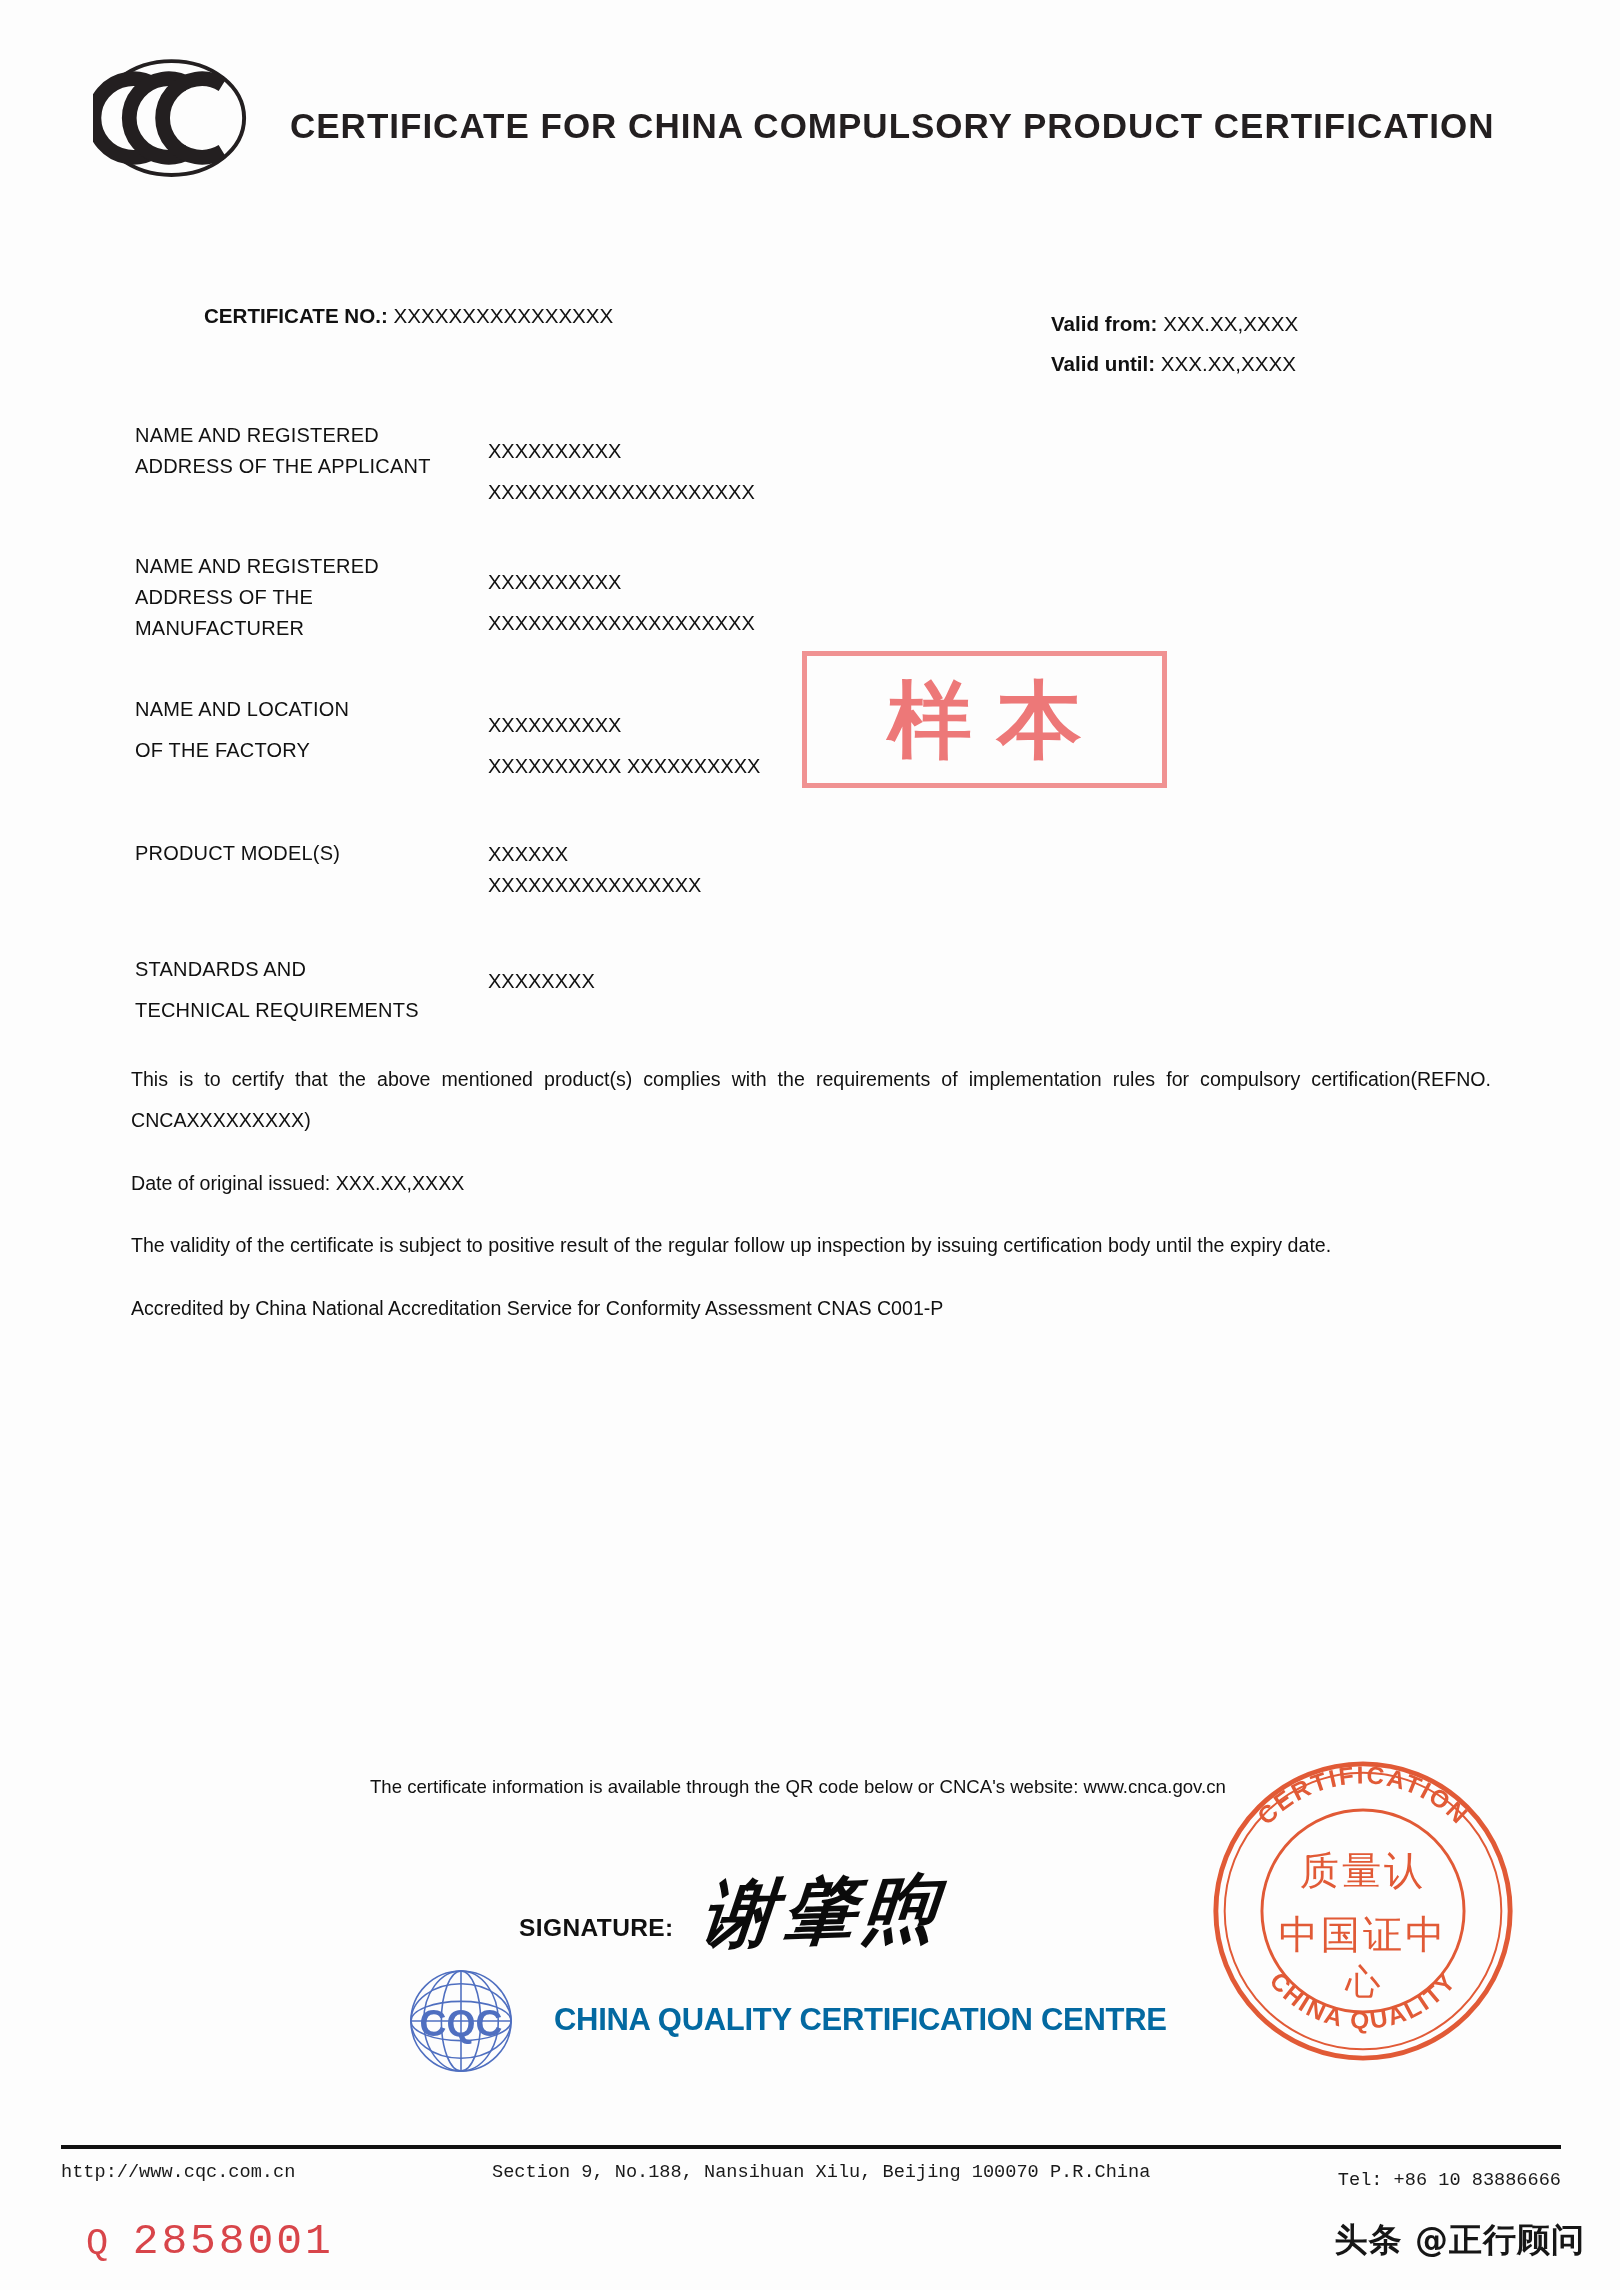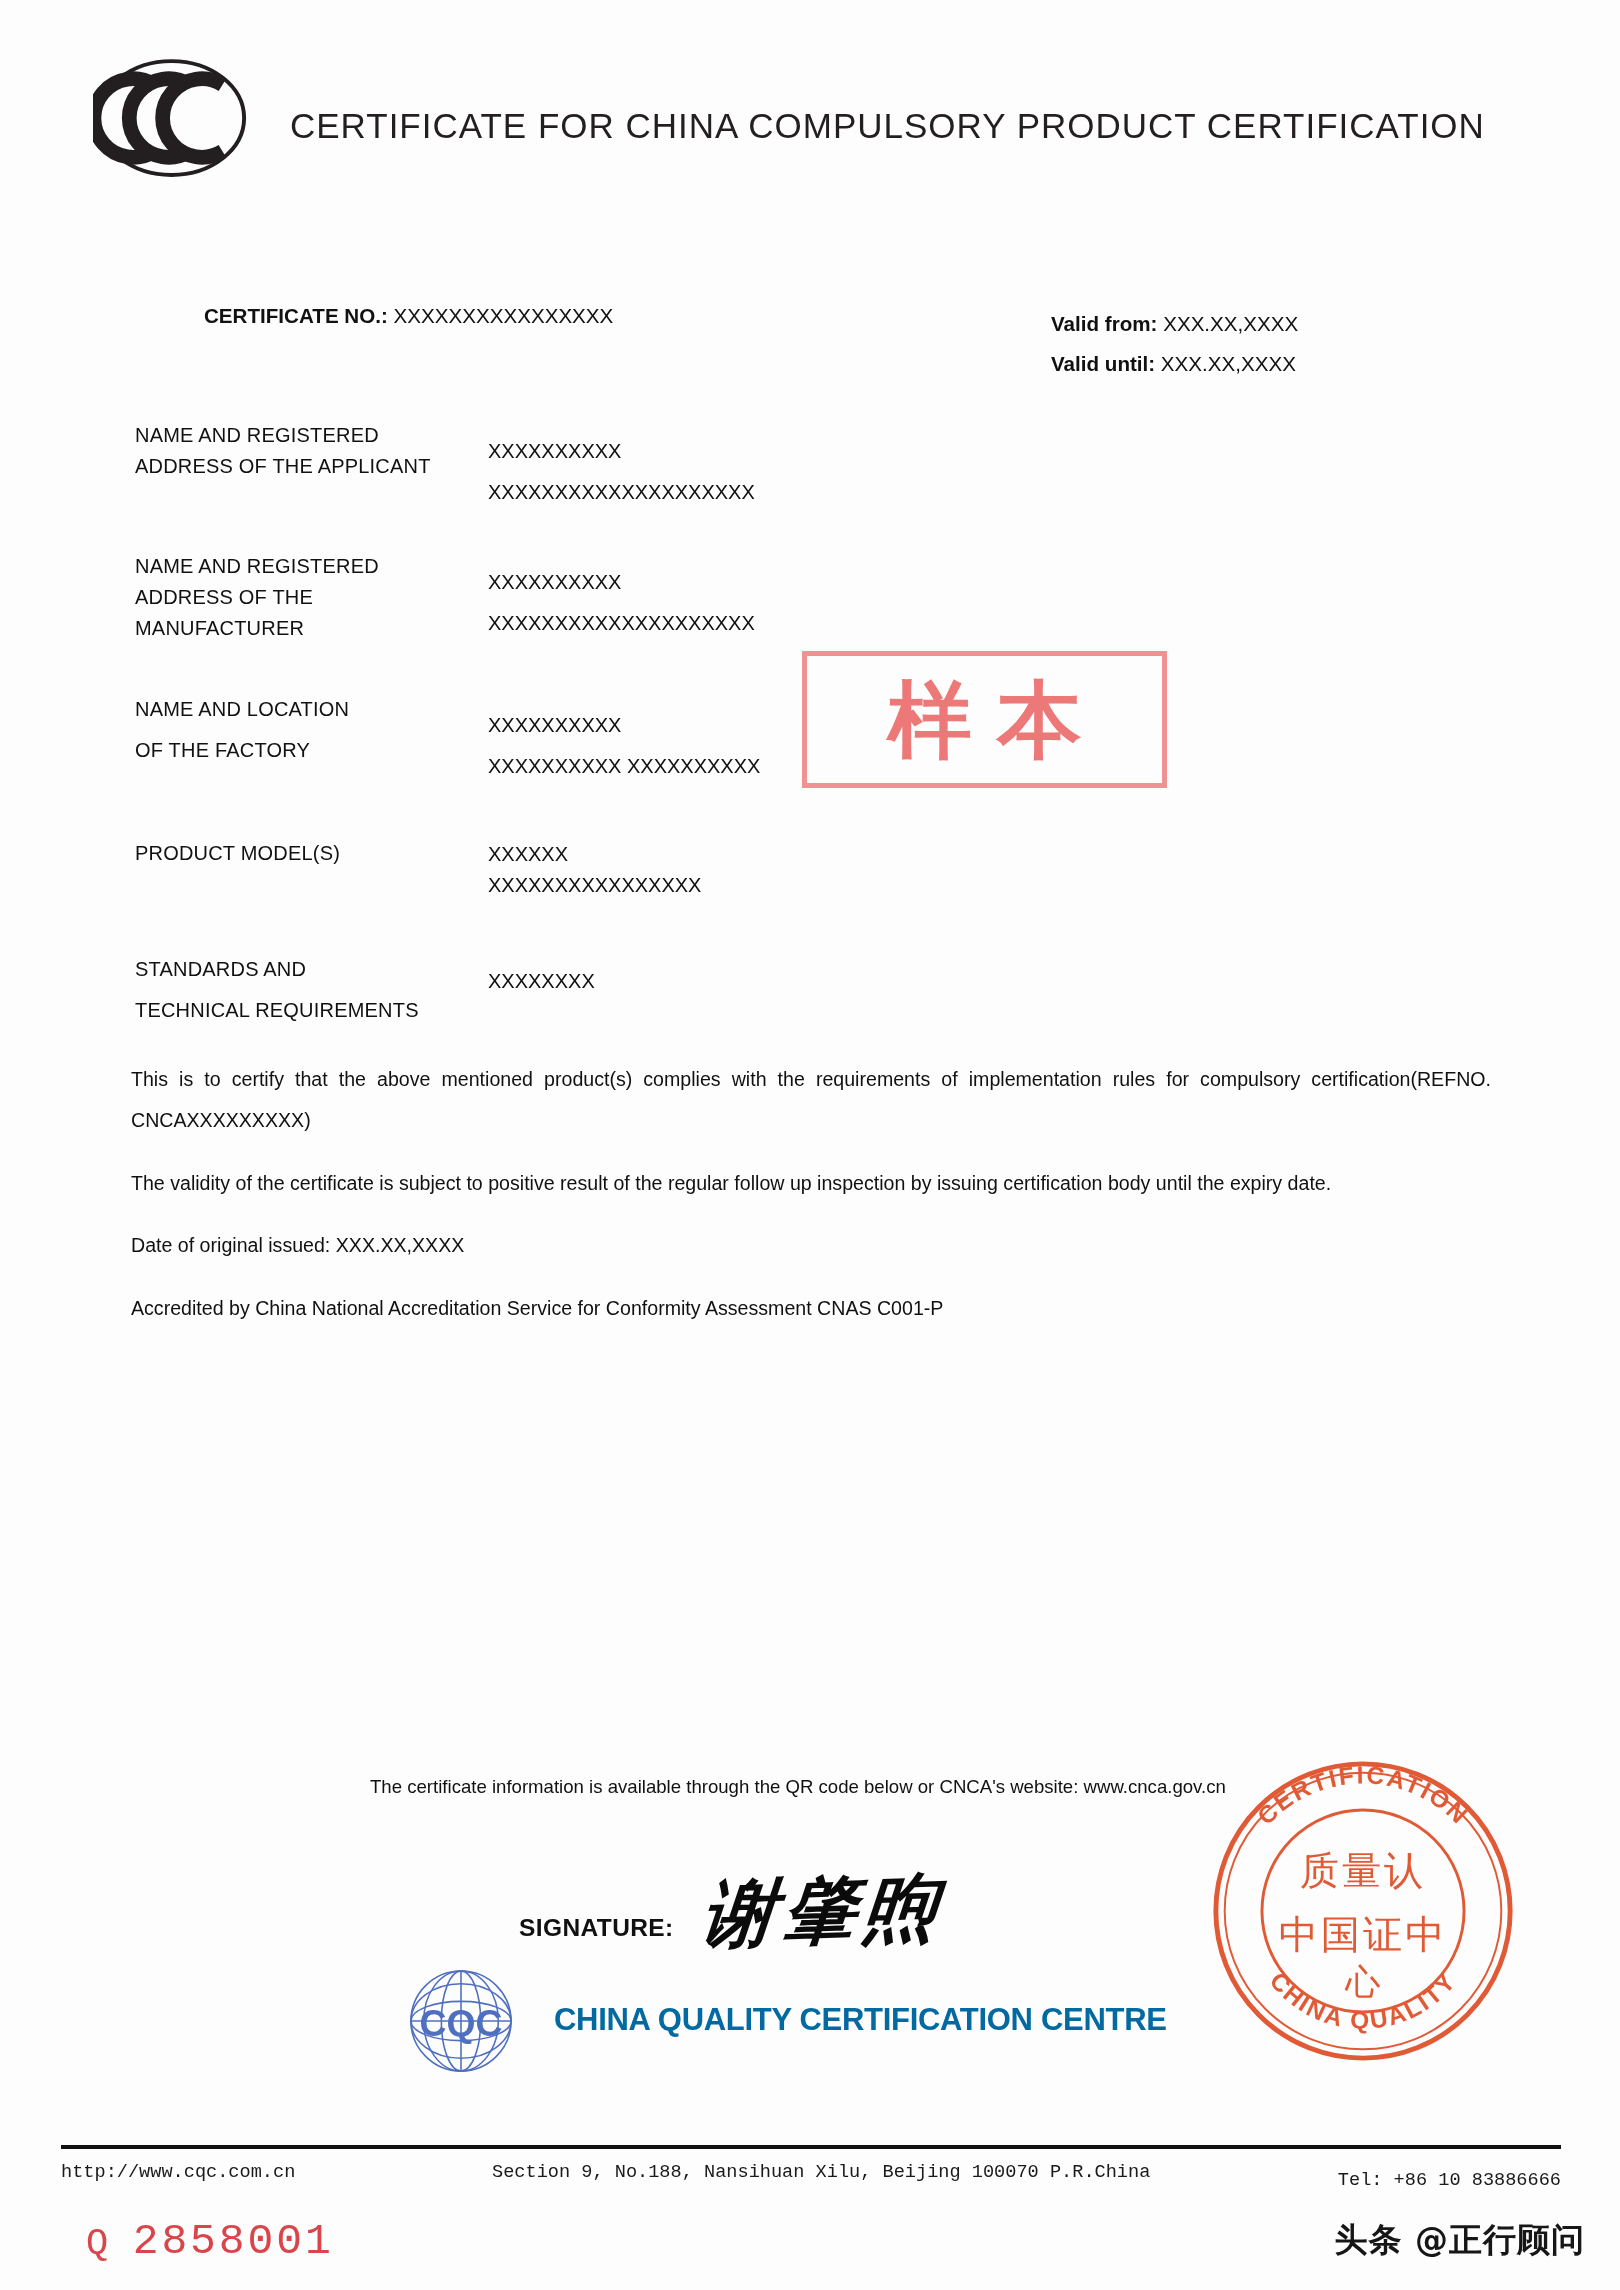--- a/index.html
+++ b/index.html
@@ -28,21 +28,21 @@
   }
   .ccc-logo {
     position: absolute;
     left: 93px; top: 57px;
     width: 157px; height: 123px;
   }
   .cert-title {
     position: absolute;
     left: 290px; top: 106px;
     font-size: 35px;
-    font-weight: normal;
+    font-weight: bold;
     letter-spacing: 1px;
     color: #231f20;
     white-space: nowrap;
     font-family: "Liberation Sans", sans-serif;
   }
 
   
   .cert-no-row {
     position: absolute;
     left: 204px; top: 304px;
@@ -303,22 +303,22 @@
     </div>
     <div class="fvalue" style="top:11.8px;">XXXXXXXX</div>
   </div>
 
   <div class="sample-stamp">
     <div class="stext">样本</div>
   </div>
 
   <div class="body-text">
     <p class="justify">This is to certify that the above mentioned product(s) complies with the requirements of implementation rules for compulsory certification(REFNO. CNCAXXXXXXXXX)</p>
+    <p>Date of original issued: XXX.XX,XXXX</p>
     <p>The validity of the certificate is subject to positive result of the regular follow up inspection by issuing certification body until the expiry date.</p>
-    <p>Date of original issued: XXX.XX,XXXX</p>
     <p>Accredited by China National Accreditation Service for Conformity Assessment CNAS C001-P</p>
   </div>
 
   <div class="qr-notice">The certificate information is available through the QR code below or CNCA's website: www.cnca.gov.cn</div>
 
   <div class="signature-row">SIGNATURE:</div>
   <div class="signature-ink">谢肇煦</div>
 
   <div class="cqc-globe">
     <svg width="118" height="106" viewBox="0 0 120 108">

